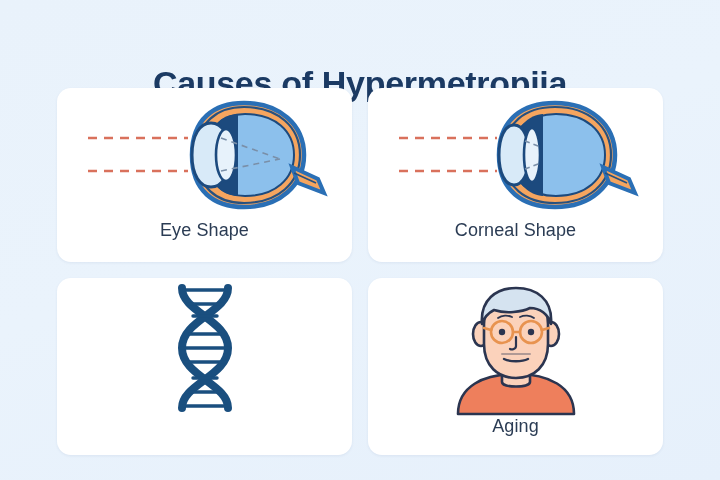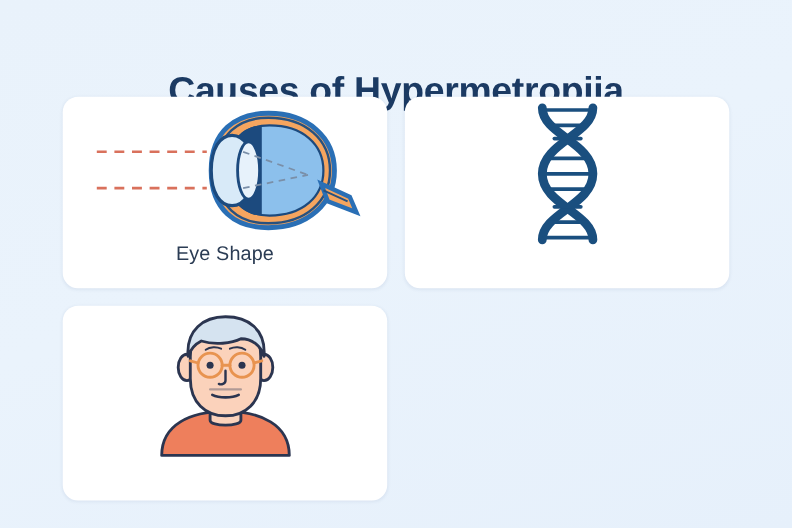--- a/index.html
+++ b/index.html
@@ -103,20 +103,43 @@
             <line x1="141" y1="43" x2="200" y2="64" stroke="#7a8fa8" stroke-width="1.6" stroke-dasharray="6 5"></line>
             <line x1="141" y1="76" x2="200" y2="64" stroke="#7a8fa8" stroke-width="1.6" stroke-dasharray="6 5"></line>
             <path d="M212 72 L238 84 L244 98 L218 88 Z" fill="#f5a55f" stroke="#2a6fb5" stroke-width="4"></path>
             <path d="M214 78 L236 88" stroke="#27517f" stroke-width="1.8"></path>
           </g>
         </svg>
       </div>
       <div class="card-label">Eye Shape</div>
     </div>
 
+    <div class="card card-row1">
+      <div class="card-visual">
+        <svg width="250" height="120" viewBox="0 0 250 120" aria-hidden="true">
+          <g>
+            <line x1="8" y1="43" x2="106" y2="43" stroke="#d9715c" stroke-width="2.4" stroke-dasharray="9 7" stroke-linecap="butt"></line>
+            <line x1="8" y1="76" x2="106" y2="76" stroke="#d9715c" stroke-width="2.4" stroke-dasharray="9 7" stroke-linecap="butt"></line>
+          </g>
+          <g>
+            <path d="M108 60 C108 24 132 8 164 8 C200 8 224 30 224 60 C224 90 200 112 164 112 C132 112 108 96 108 60 Z" fill="#f5a55f" stroke="#2a6fb5" stroke-width="4.5"></path>
+            <path d="M113 60 C113 27 135 12 164 12 C198 12 220 32 220 60 C220 88 198 108 164 108 C135 108 113 93 113 60 Z" fill="none" stroke="#27517f" stroke-width="2.2"></path>
+            <path d="M120 60 C120 33 140 19 165 19 C195 19 214 36 214 60 C214 84 195 101 165 101 C140 101 120 87 120 60 Z" fill="#8cc0ec" stroke="#1c4a7e" stroke-width="2"></path>
+            <path d="M120 60 C120 33 140 19 152 19 L152 101 C140 101 120 87 120 60 Z" fill="#1c4a7e"></path>
+            <path d="M108 60 C108 42 114 30 123 30 C132 30 138 42 138 60 C138 78 132 90 123 90 C114 90 108 78 108 60 Z" fill="#d8eaf8" stroke="#1c4a7e" stroke-width="3"></path>
+            <ellipse cx="141" cy="60" rx="8" ry="27" fill="#e7f2fb" stroke="#1c4a7e" stroke-width="2.6"></ellipse>
+            <line x1="134" y1="46" x2="150" y2="52" stroke="#7a8fa8" stroke-width="1.6" stroke-dasharray="5 4"></line>
+            <line x1="134" y1="74" x2="150" y2="68" stroke="#7a8fa8" stroke-width="1.6" stroke-dasharray="5 4"></line>
+            <path d="M212 72 L238 84 L244 98 L218 88 Z" fill="#f5a55f" stroke="#2a6fb5" stroke-width="4"></path>
+            <path d="M214 78 L236 88" stroke="#27517f" stroke-width="1.8"></path>
+          </g>
+        </svg>
+      </div>
+      <div class="card-label">Corneal Shape</div>
+    </div>
 
     <div class="card card-row2">
       <div class="card-visual">
         <svg width="90" height="132" viewBox="0 0 90 132" aria-hidden="true">
           <g stroke="#1a4f7f" fill="none" stroke-linecap="round">
             <path d="M22 6 C22 30 68 38 68 66 C68 94 22 102 22 126" stroke-width="8"></path>
             <path d="M68 6 C68 30 22 38 22 66 C22 94 68 102 68 126" stroke-width="8"></path>
             <g stroke-width="3.4">
               <line x1="24" y1="8" x2="66" y2="8"></line>
               <line x1="28" y1="22" x2="62" y2="22"></line>
@@ -155,16 +178,17 @@
               <line x1="106" y1="48" x2="113" y2="46"></line>
             </g>
             <circle cx="66" cy="50" r="3.2" fill="#2b3550" stroke="none"></circle>
             <circle cx="95" cy="50" r="3.2" fill="#2b3550" stroke="none"></circle>
             <path d="M80 55 L80 64 C80 67 76 68 74 67" fill="none" stroke-width="2.2"></path>
             <path d="M68 77 C74 80 86 80 92 77" fill="none" stroke-width="2.4"></path>
             <path d="M66 72 L94 72" stroke="#2b3550" stroke-width="2" opacity="0.35"></path>
           </g>
         </svg>
       </div>
+      <div class="card-label">Aging</div>
     </div>
 
   </div>
 </div>
 
 </body></html>

